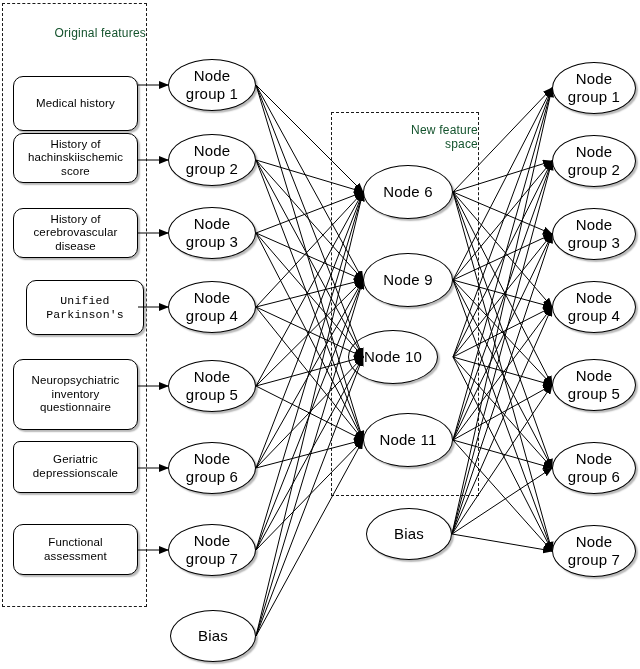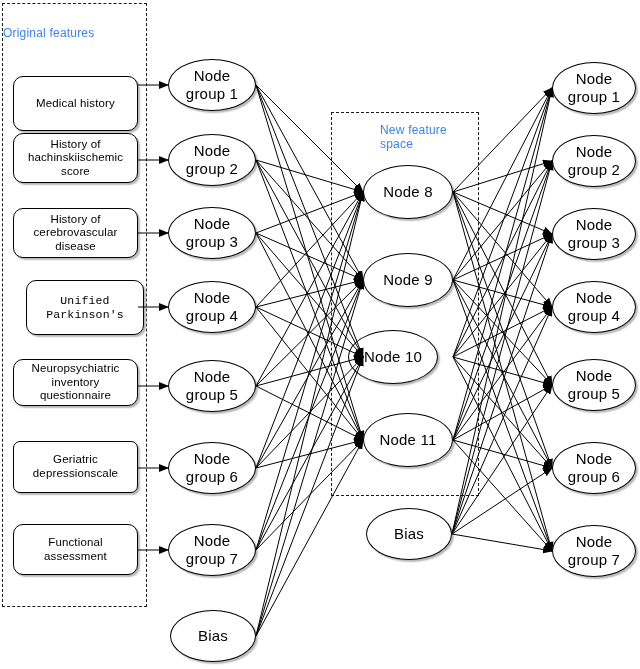--- a/index.html
+++ b/index.html
@@ -3,21 +3,21 @@
 <meta charset="utf-8">
 <style>
   html,body{margin:0;padding:0;background:#fff;}
   .canvas{
     position:relative;width:640px;height:669px;background:#ffffff;overflow:hidden;
     font-family:"Liberation Sans","DejaVu Sans",sans-serif;color:#000;
   }
   .dashed-box{position:absolute;border:1px dashed #1a1a1a;box-sizing:border-box;z-index:1;}
   .of-box{left:2px;top:3px;width:145px;height:604px;}
   .nfs-box{left:331px;top:112px;width:148px;height:384px;padding-left:48px;}
-  .box-title{width:100%;text-align:left;font-size:12px;letter-spacing:.2px;color:#3b82f6;}
+  .box-title{width:100%;text-align:right;font-size:12px;letter-spacing:.2px;color:#14532d;}
   .of-box .box-title{margin-top:22px;}
   .nfs-box .box-title{margin-top:10px;}
   .feature-box{
     position:absolute;z-index:2;display:flex;align-items:center;justify-content:center;
     text-align:center;white-space:pre-line;background:#fff;border:1.5px solid #000;
     border-radius:10px;font-size:11.5px;line-height:1.18;letter-spacing:.15px;
     box-shadow:2px 2px 1.5px #b9b9b9;box-sizing:border-box;
   }
   .ellipse-node{
     position:absolute;z-index:2;display:flex;align-items:center;justify-content:center;
@@ -43,21 +43,21 @@
   <div id="nodes">
       <div class="feature-box" style="left: 13px; top: 76px; width: 125px; height: 55px;">Medical history</div>
       <div class="feature-box" style="left: 13px; top: 133px; width: 125px; height: 50px;">History of
 hachinskiischemic
 score</div>
       <div class="feature-box" style="left: 13px; top: 208px; width: 125px; height: 50px;">History of
 cerebrovascular
 disease</div>
       <div class="feature-box" style="left: 26px; top: 280px; width: 118px; height: 55px; font-family: Liberation Mono, monospace;">Unified
 Parkinson's</div>
-      <div class="feature-box" style="left: 13px; top: 359px; width: 125px; height: 47px;">Neuropsychiatric
+      <div class="feature-box" style="left: 13px; top: 359px; width: 125px; height: 71px;">Neuropsychiatric
 inventory
 questionnaire</div>
       <div class="feature-box" style="left: 13px; top: 441px; width: 125px; height: 52px; border-radius: 7px;">Geriatric
 depressionscale</div>
       <div class="feature-box" style="left: 13px; top: 524px; width: 125px; height: 51px;">Functional
 assessment</div>
       <div class="ellipse-node" style="left: 168px; top: 59px; width: 88px; height: 52px;">Node
 group 1</div>
       <div class="ellipse-node" style="left: 168px; top: 134px; width: 88px; height: 52px;">Node
 group 2</div>
@@ -65,21 +65,21 @@
 group 3</div>
       <div class="ellipse-node" style="left: 168px; top: 281px; width: 88px; height: 52px;">Node
 group 4</div>
       <div class="ellipse-node" style="left: 168px; top: 360px; width: 88px; height: 52px;">Node
 group 5</div>
       <div class="ellipse-node" style="left: 168px; top: 442px; width: 88px; height: 52px;">Node
 group 6</div>
       <div class="ellipse-node" style="left: 168px; top: 524px; width: 88px; height: 52px;">Node
 group 7</div>
       <div class="ellipse-node" style="left: 170px; top: 610px; width: 86px; height: 52px;">Bias</div>
-      <div class="ellipse-node" style="left: 363px; top: 165px; width: 90px; height: 54px;">Node 8</div>
+      <div class="ellipse-node" style="left: 363px; top: 165px; width: 90px; height: 54px;">Node 6</div>
       <div class="ellipse-node" style="left: 363px; top: 253px; width: 90px; height: 54px;">Node 9</div>
       <div class="ellipse-node" style="left: 348px; top: 330px; width: 90px; height: 54px;">Node 10</div>
       <div class="ellipse-node" style="left: 363px; top: 413px; width: 90px; height: 54px;">Node 11</div>
       <div class="ellipse-node" style="left: 366px; top: 508px; width: 86px; height: 52px;">Bias</div>
       <div class="ellipse-node" style="left: 552px; top: 62px; width: 84px; height: 52px;">Node
 group 1</div>
       <div class="ellipse-node" style="left: 552px; top: 135px; width: 84px; height: 52px;">Node
 group 2</div>
       <div class="ellipse-node" style="left: 552px; top: 208px; width: 84px; height: 52px;">Node
 group 3</div>

